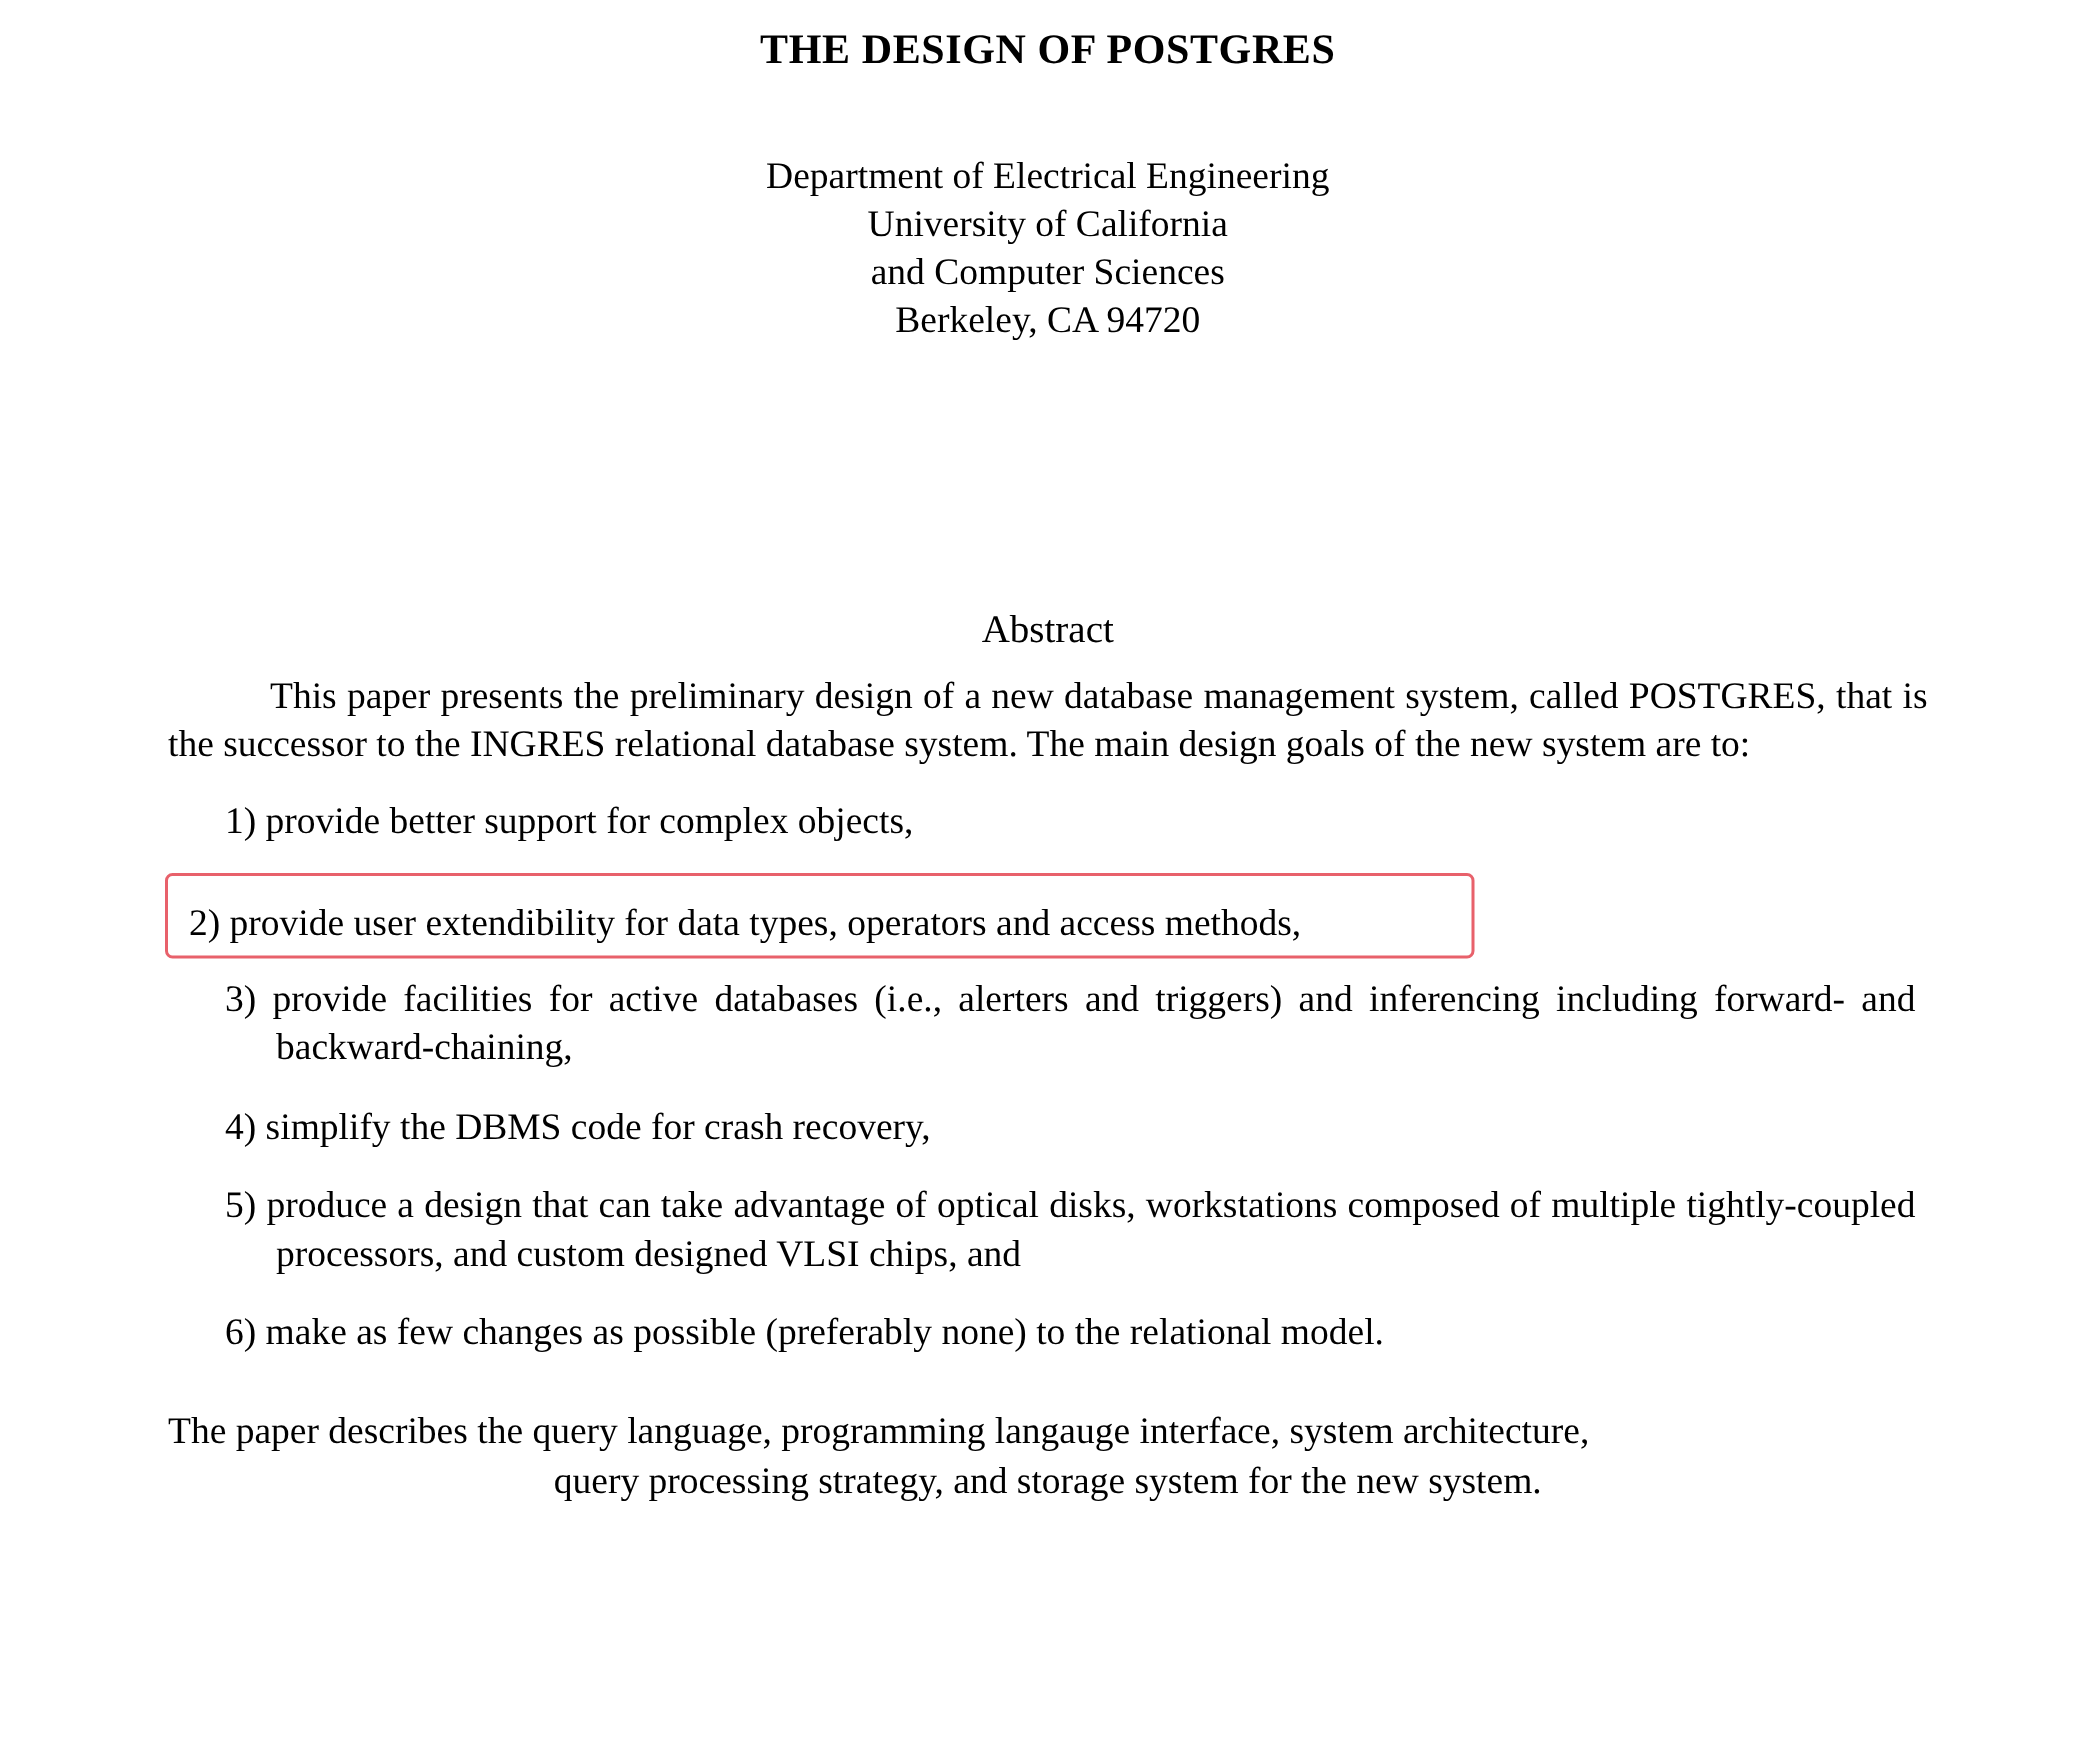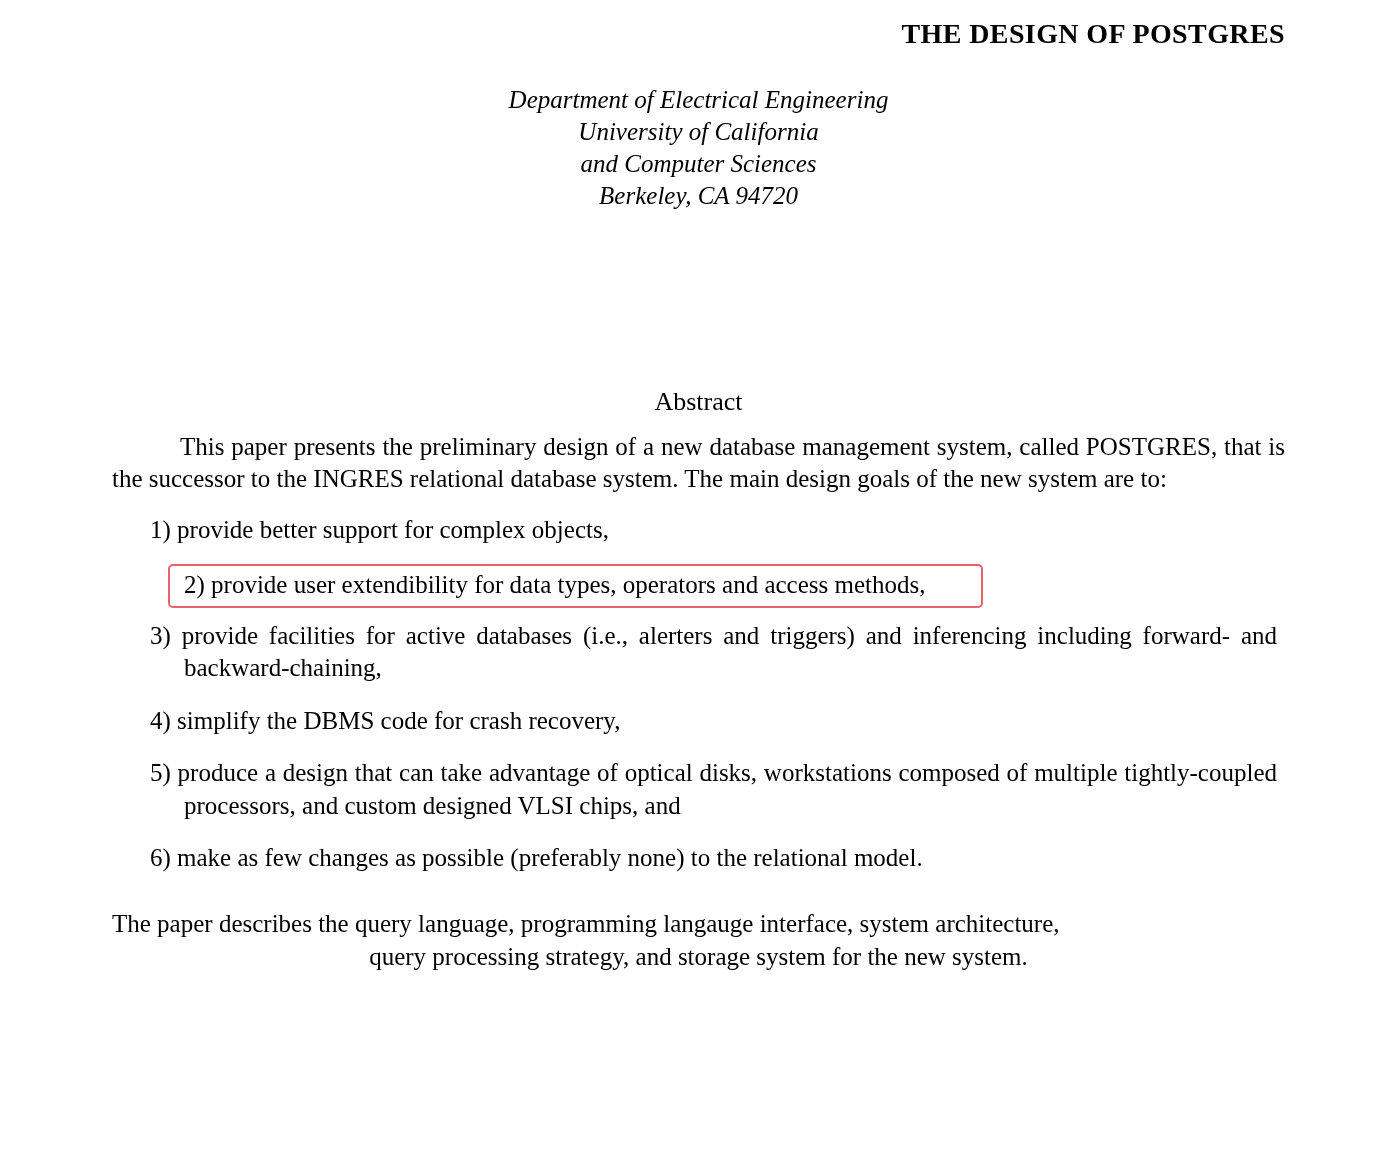--- a/index.html
+++ b/index.html
@@ -15,38 +15,37 @@
     overflow: hidden;
   }
   .page {
     position: relative;
     width: 1397px;
     height: 1165px;
     box-sizing: border-box;
     padding: 0 112px;
   }
   .paper-title {
-    text-align: right;
+    text-align: center;
     font-weight: bold;
     font-size: 28px;
     letter-spacing: 0.4px;
     margin-top: 18px;
   }
   .authors {
     text-align: center;
     font-style: italic;
     font-size: 25px;
     margin-top: 110px;
   }
   .affiliation {
     text-align: center;
-    font-style: italic;
     font-size: 25px;
     line-height: 1.28;
-    margin-top: 34px;
+    margin-top: 52px;
   }
   .affiliation div {
     white-space: pre;
   }
   .abstract-heading {
     text-align: center;
     font-weight: normal;
     font-size: 26px;
     margin-top: 175px;
   }
@@ -70,23 +69,22 @@
     line-height: 1.30;
     text-align: justify;
     margin: 0 0 20px 0;
     padding-left: 72px;
     padding-right: 8px;
     text-indent: -34px;
   }
   .goal.highlight {
     outline: 2.5px solid #e8616b;
     border-radius: 3px;
-    padding-top: 3px;
+    padding-top: 16px;
     padding-bottom: 4px;
-    margin-left: 58px;
     padding-left: 14px;
     text-indent: 0;
     margin-bottom: 14px;
     margin-right: 304px;
   }
   .closing {
     font-size: 25px;
     line-height: 1.32;
     text-align: justify;
     margin-top: 32px;

